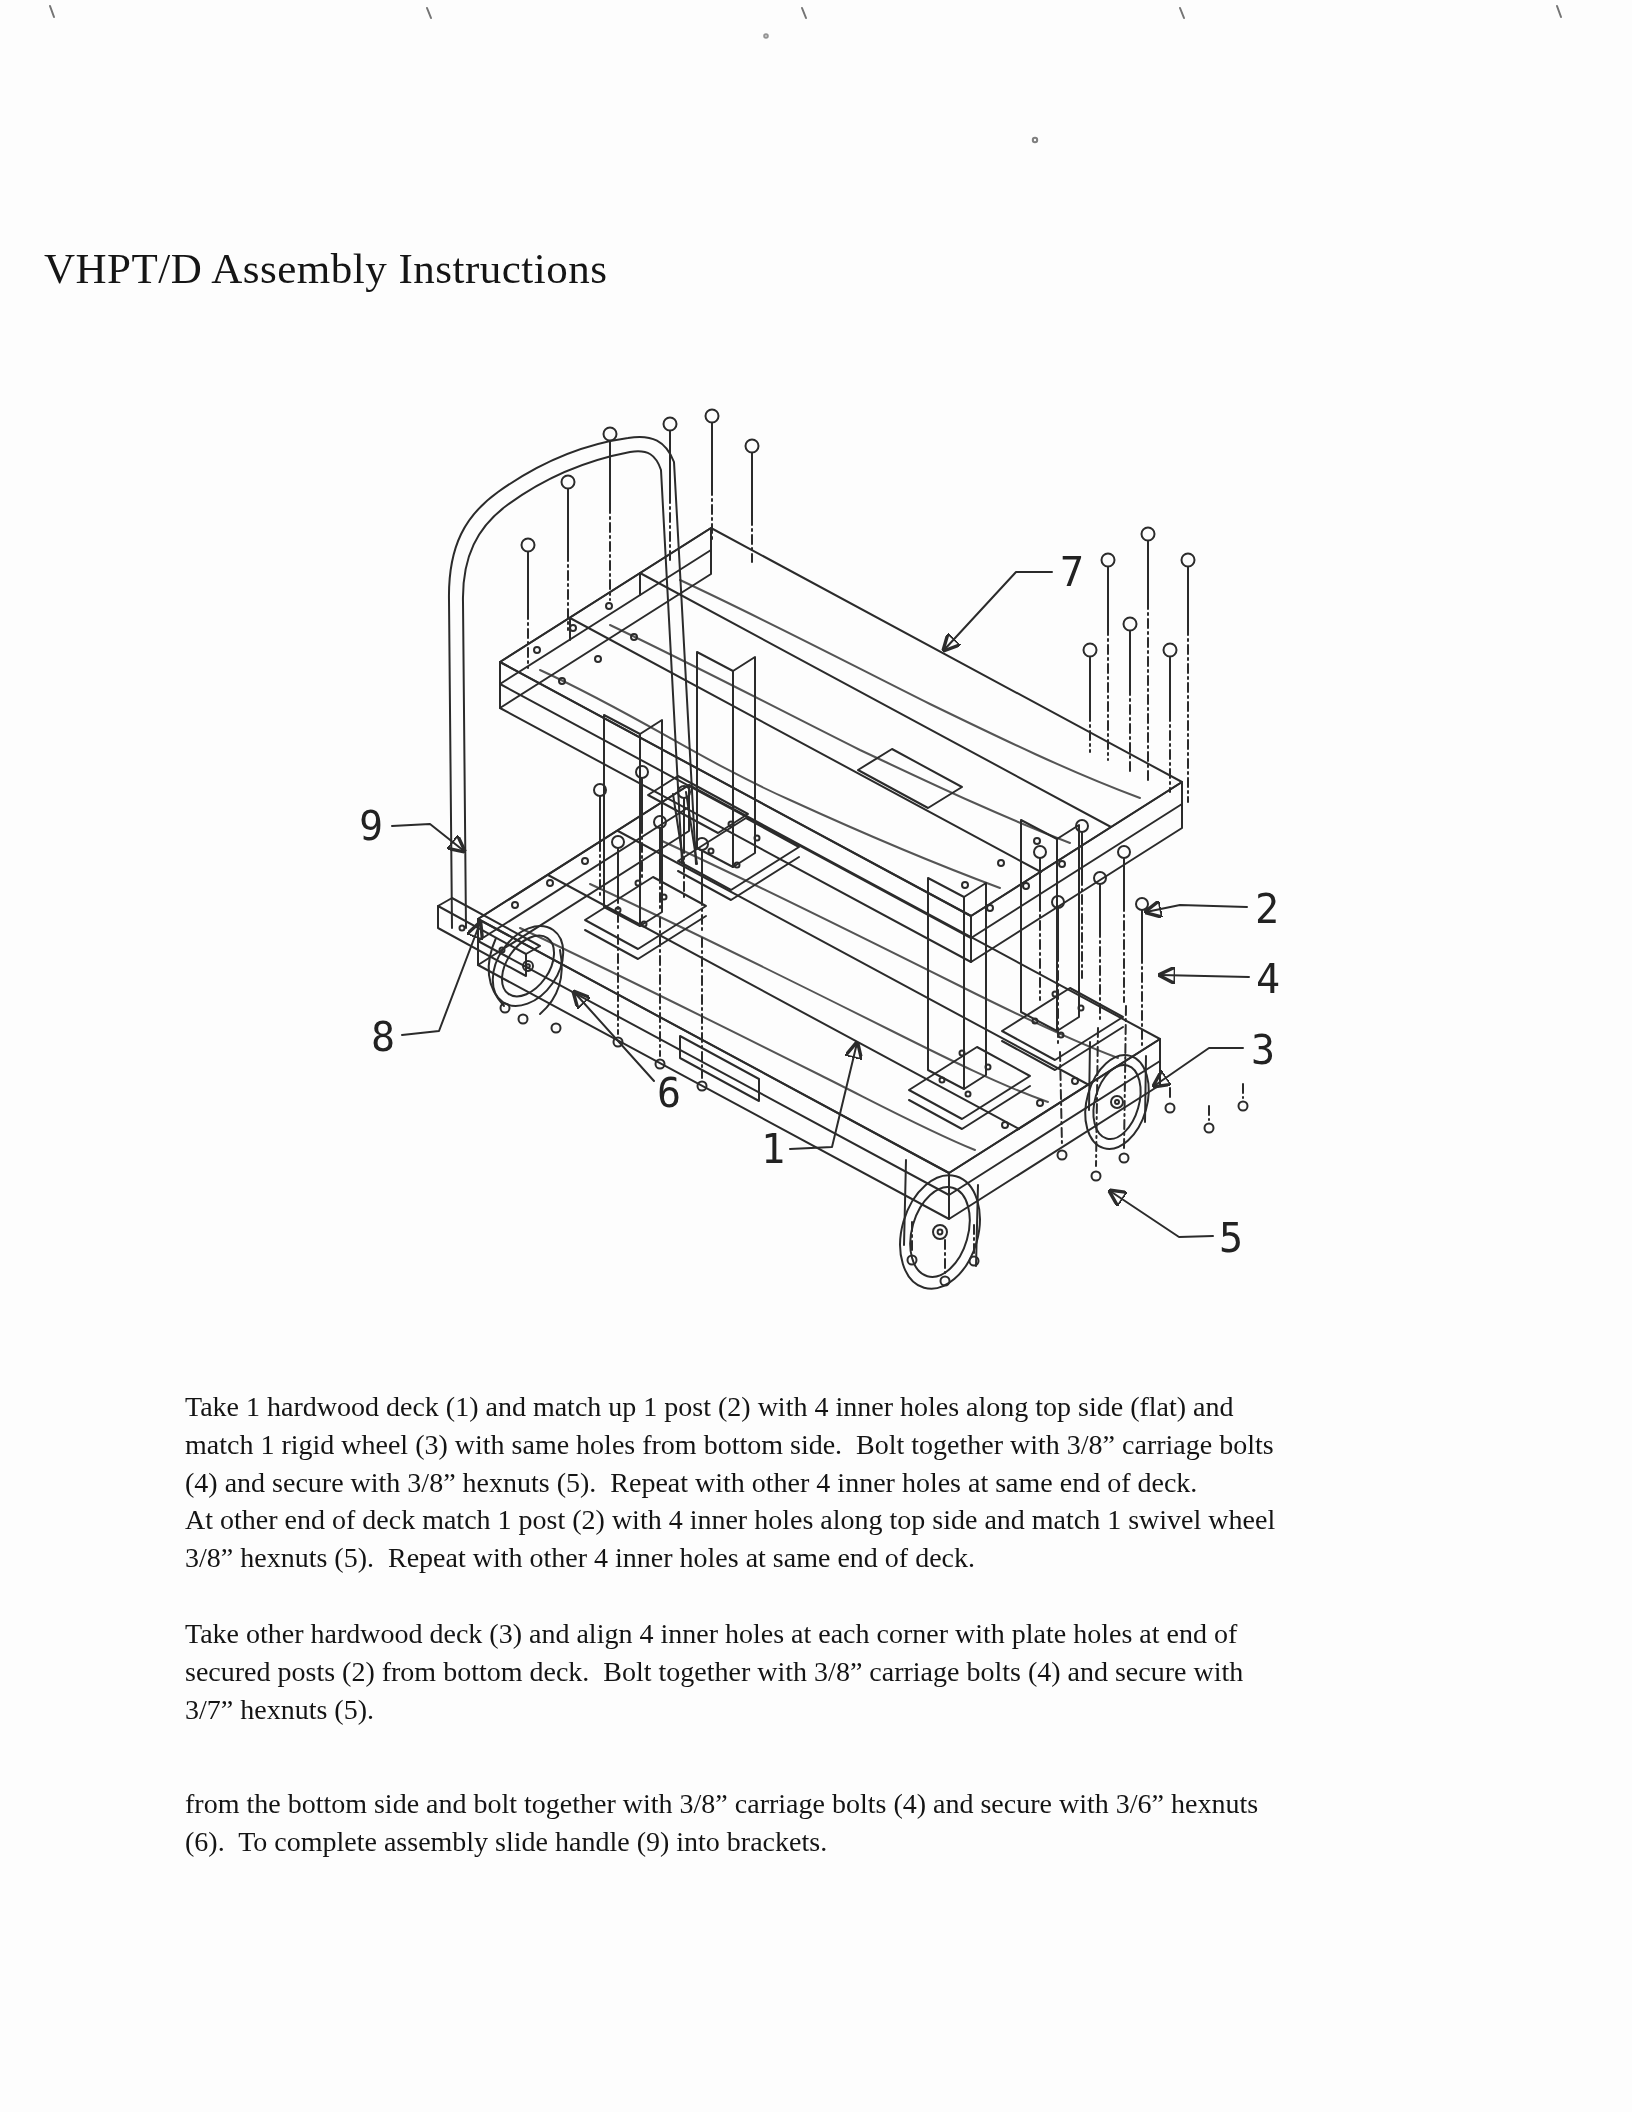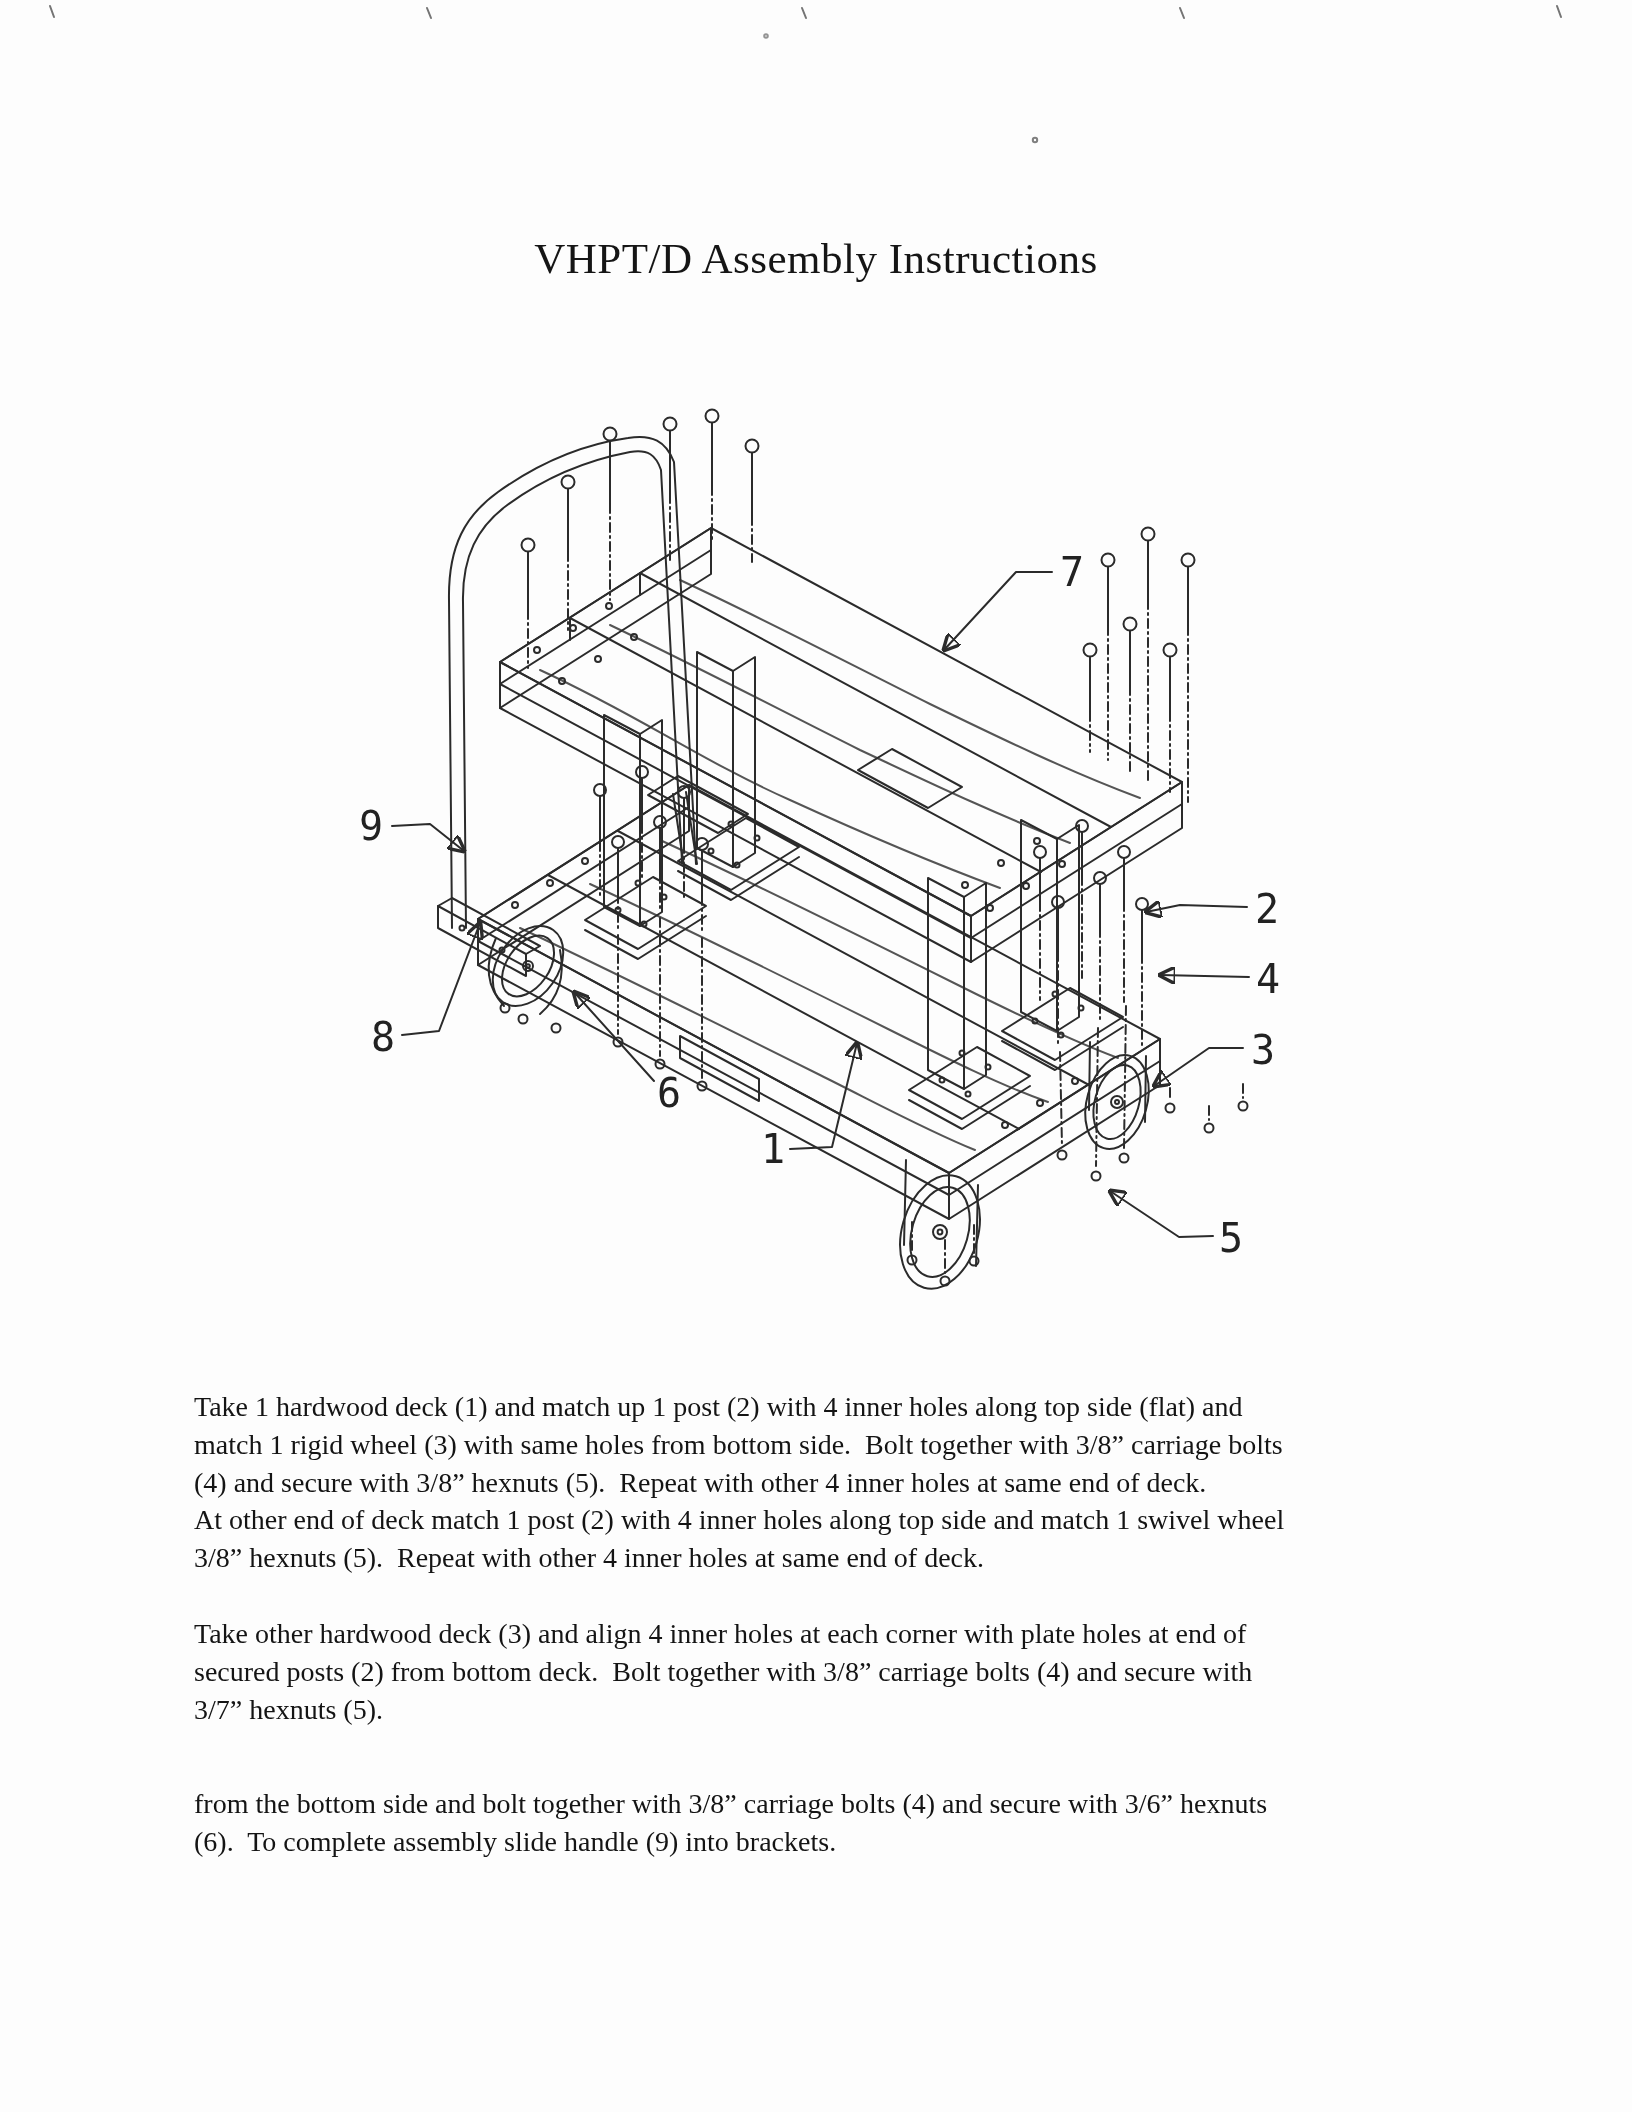--- a/index.html
+++ b/index.html
@@ -1,22 +1,22 @@
 <!DOCTYPE html>
 <html><head>
 <meta charset="utf-8">
 <style>
   html,body{margin:0;padding:0;background:#fff;}
   .page{position:relative;width:1632px;height:2112px;background:#fdfdfd;overflow:hidden;
         font-family:"Liberation Serif", serif;color:#1b1b1b;}
-  .title{position:absolute;left:0;right:0;top:234px;text-align:center;
-         font-size:43px;font-weight:400;letter-spacing:.5px;color:#151515;white-space:pre;}
+  .title{position:absolute;left:0;right:0;top:244px;text-align:left;
+         font-size:43px;font-weight:400;letter-spacing:.5px;color:#151515;white-space:pre;padding-left:44px;}
   .instructions{position:absolute;left:178px;top:1388px;width:1280px;
                 font-size:28px;line-height:37.8px;color:#141414;}
-  .para{margin:0 0 38px 16px;}
+  .para{margin:0 0 38px 7px;}
   .para.p2{margin-bottom:57px;}
   .line{white-space:pre;}
   svg.fig{position:absolute;left:0;top:0;pointer-events:none;}
   .st path,.st line,.st circle,.st ellipse,.st polygon,.st polyline{
       stroke:#2b2b2b;fill:none;stroke-width:2;stroke-linecap:round;stroke-linejoin:round;}
   .face{fill:#ffffff;}
   .thick{stroke-width:4.4;}
   .thin{stroke-width:1.3;}
   .dd{stroke-width:1.3;stroke-dasharray:9 4 2 4;}
   .grain{stroke-width:1.1;opacity:.8;}

